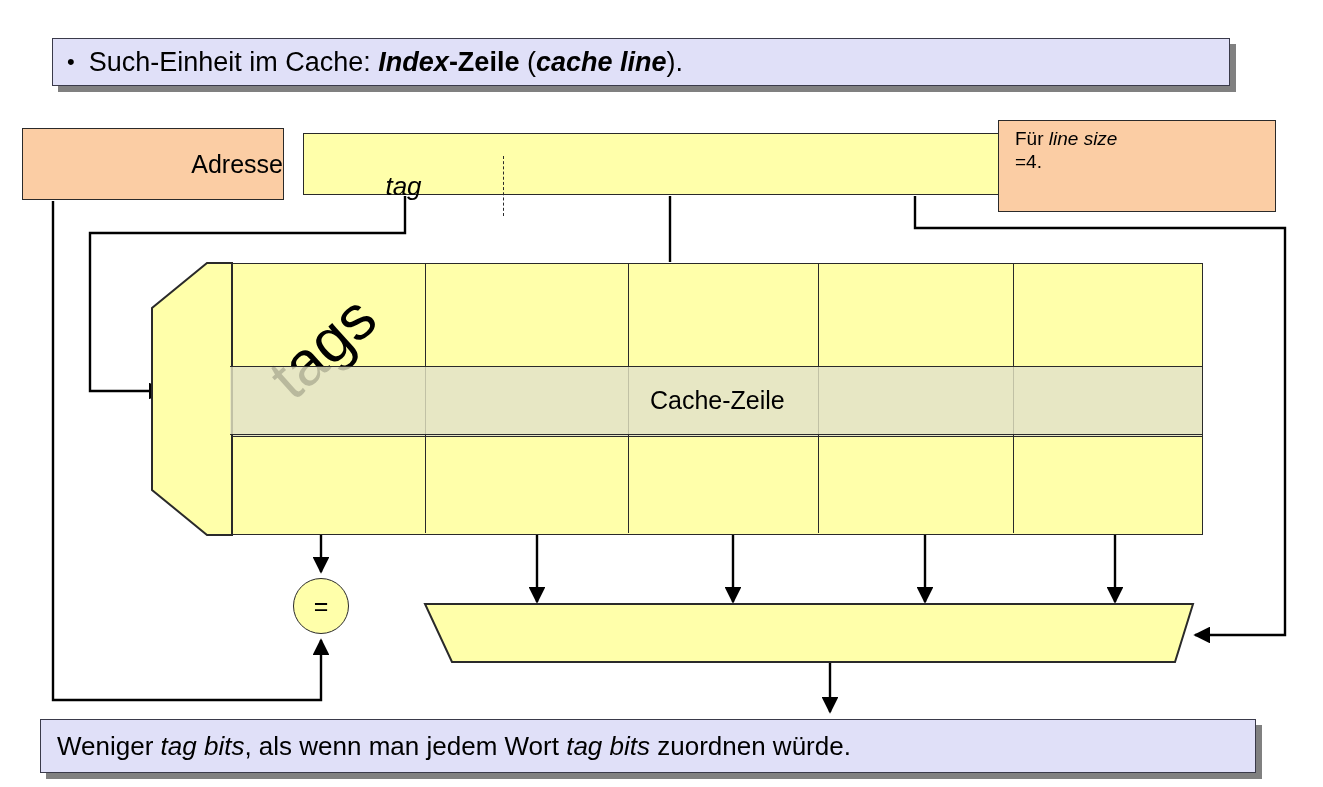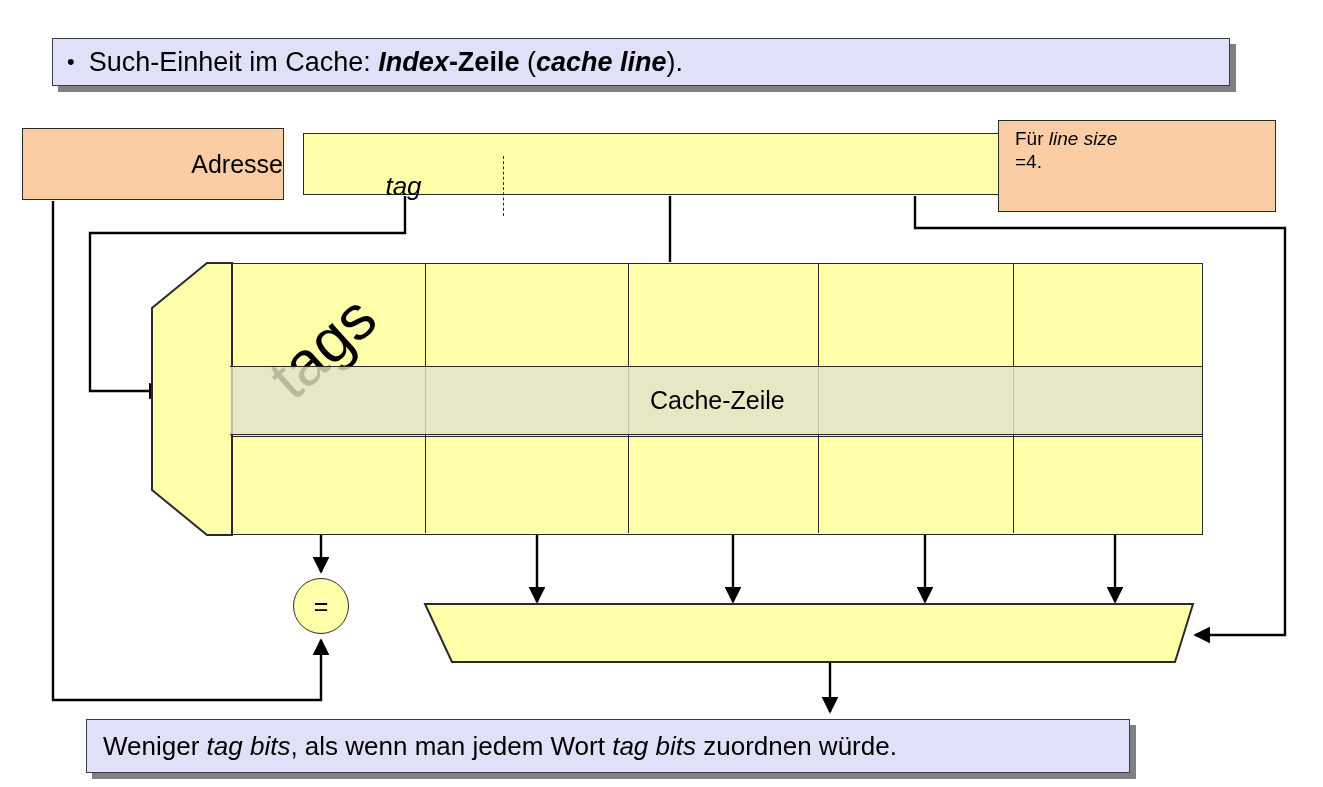--- a/index.html
+++ b/index.html
@@ -12,21 +12,21 @@
     background:#e0e0f8;
     border:1.5px solid #3a3a4a;
     box-shadow:6px 6px 0 0 #808080;
     box-sizing:border-box;
     display:flex;
     align-items:center;
     color:#000;
   }
   #title-callout{left:52px;top:38px;width:1178px;height:48px;font-size:27px;padding-left:14px;}
   #title-callout .bullet{font-size:22px;line-height:1;margin-right:14px;}
-  #footer-callout{left:40px;top:719px;width:1044px;height:54px;font-size:26px;padding-left:16px;margin-left:46px;}
+  #footer-callout{left:40px;top:719px;width:1216px;height:54px;font-size:26px;padding-left:16px;}
 
   .i{font-style:italic;}
   .bi{font-style:italic;font-weight:bold;}
   .b{font-weight:bold;}
 
   
   .peach{
     position:absolute;
     background:#fbcda4;
     border:1.5px solid #2a2a2a;

